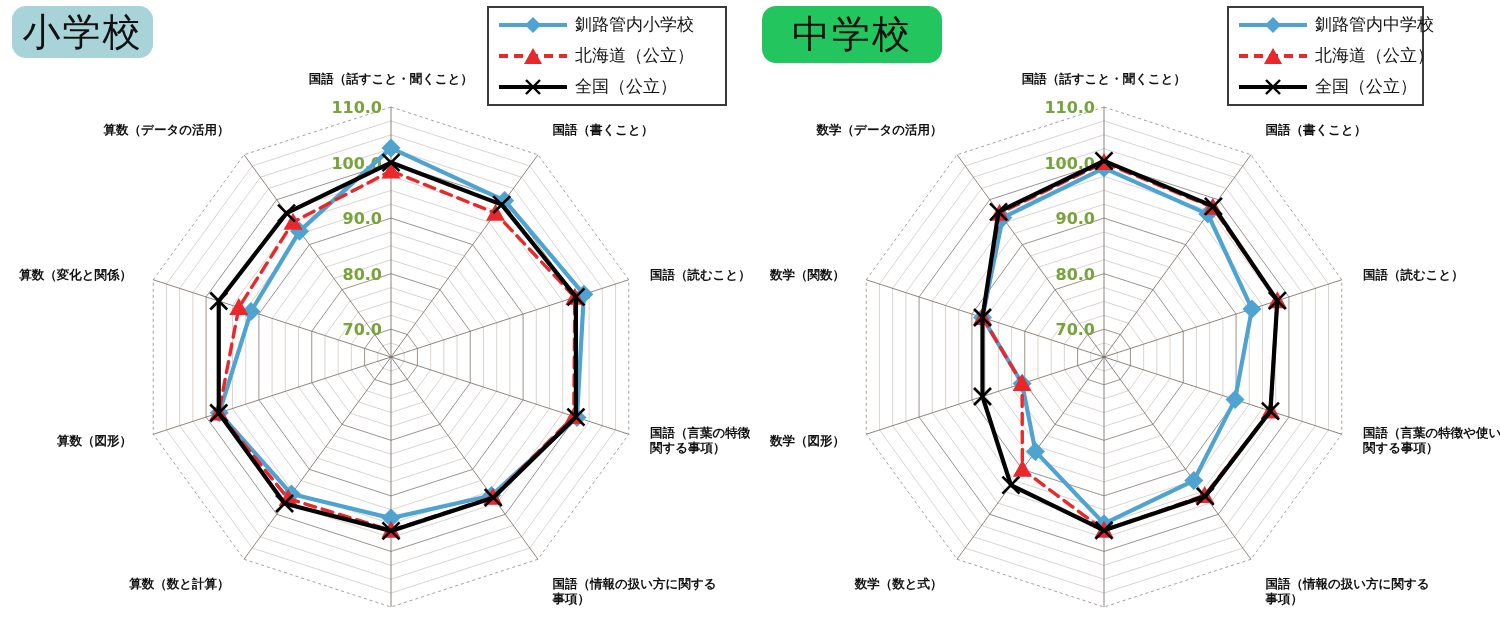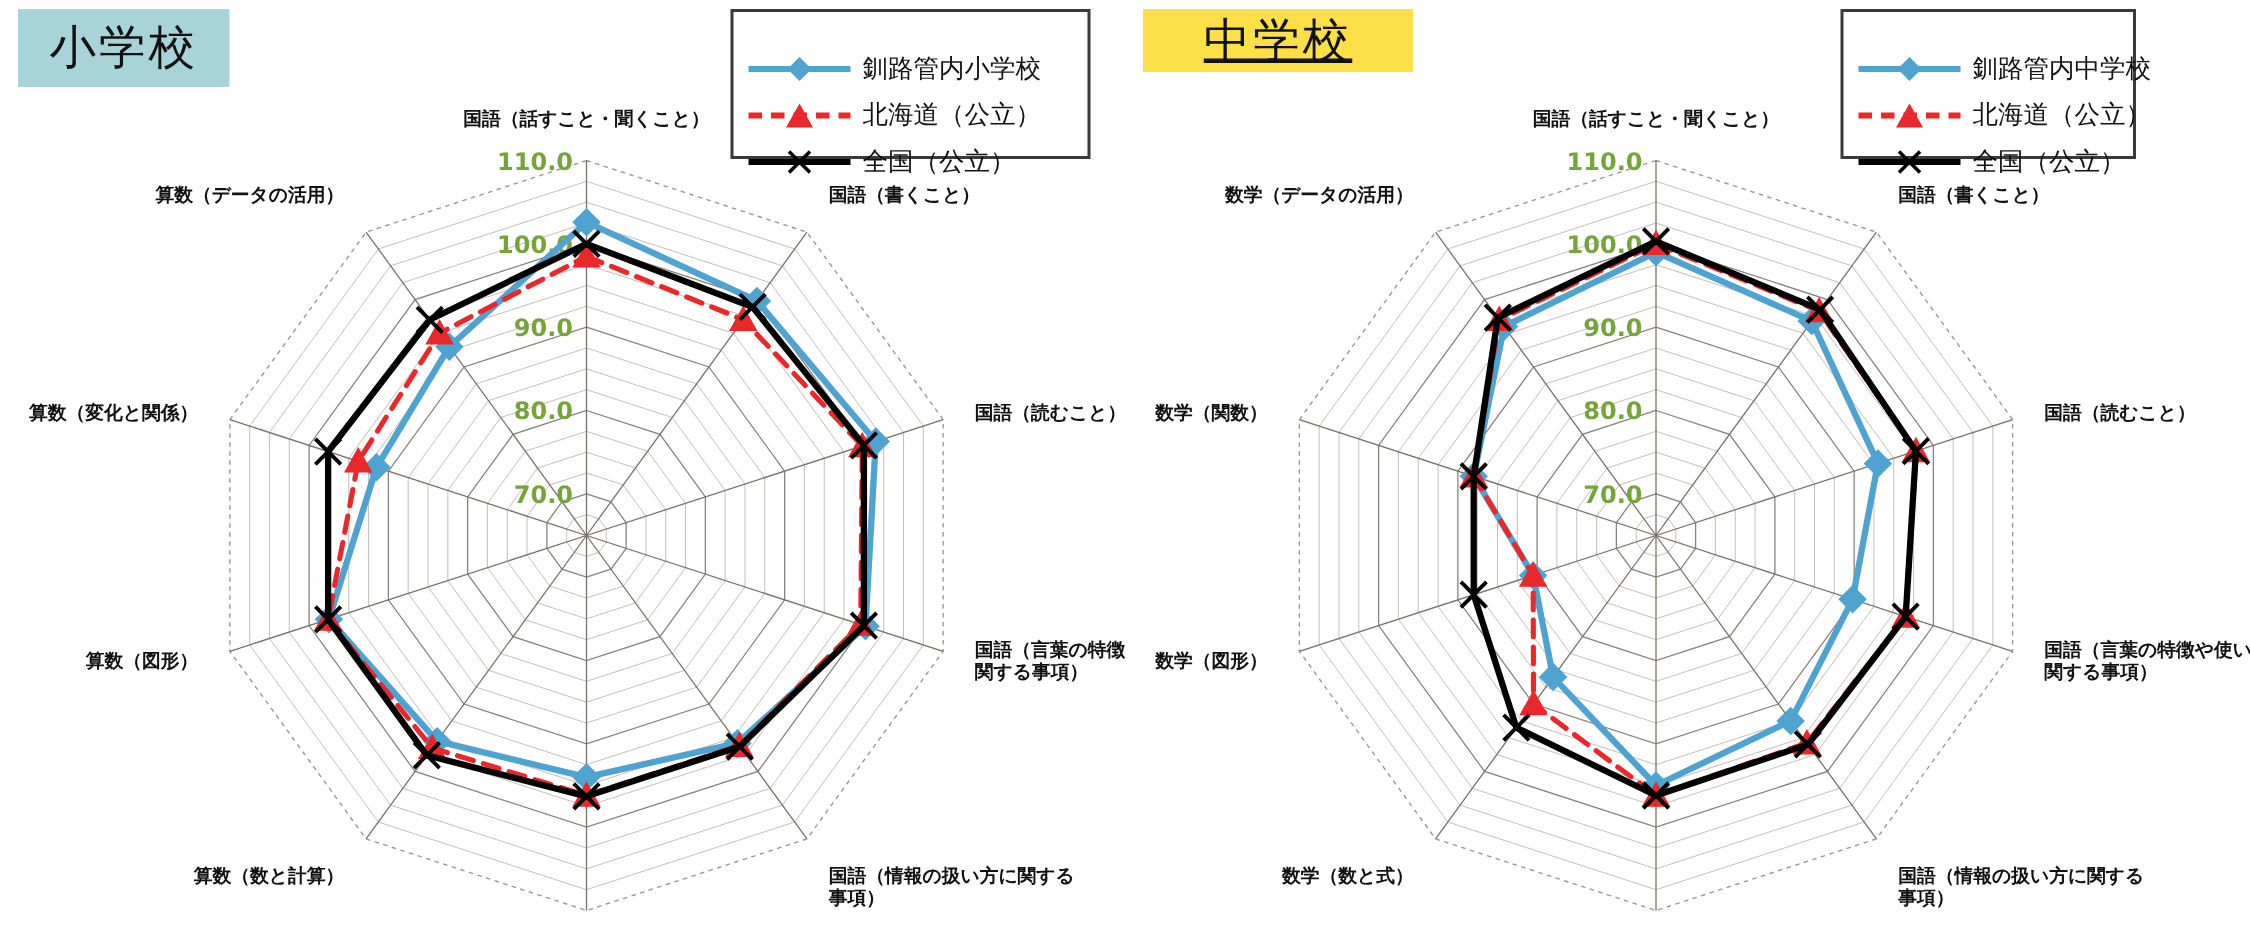--- a/index.html
+++ b/index.html
@@ -15,43 +15,43 @@
     position:absolute;
     top:0;
     width:750px;height:623px;
   }
   #panel-elementary{left:0;}
   #panel-junior{left:750px;}
 
   .title-badge{
     position:absolute;
     display:flex;align-items:center;justify-content:center;
-    font-size:31px;
+    font-size:38px;
     font-weight:400;
     letter-spacing:2px;
     color:#111111;
     box-sizing:border-box;
     font-family:"DejaVu Sans","Liberation Sans",sans-serif;
+    border-radius:14px;
   }
   #badge-elementary{
     left:12px;top:6px;width:141px;height:52px;
     background:#a8d3d8;
   }
   #badge-junior{
-    left:12px;top:6px;width:180px;height:42px;
-    background:#fde047;
-    text-decoration:underline;
+    left:12px;top:6px;width:180px;height:57px;
+    background:#22c55e;
   }
 
   .legend-box{
     position:absolute;
     border:2px solid #3a3a3a;
     background:#ffffff;
     box-sizing:border-box;
-    padding:22px 10px 6px 8px;
+    padding:1px 10px 6px 8px;
   }
   #legend-elementary{left:487px;top:6px;width:240px;height:100px;}
   #legend-junior{left:477px;top:6px;width:197px;height:100px;}
 
   .legend-row{
     display:flex;align-items:center;
     height:31px;
   }
   .legend-sample{
     width:72px;height:22px;position:relative;flex:none;margin-right:6px;

